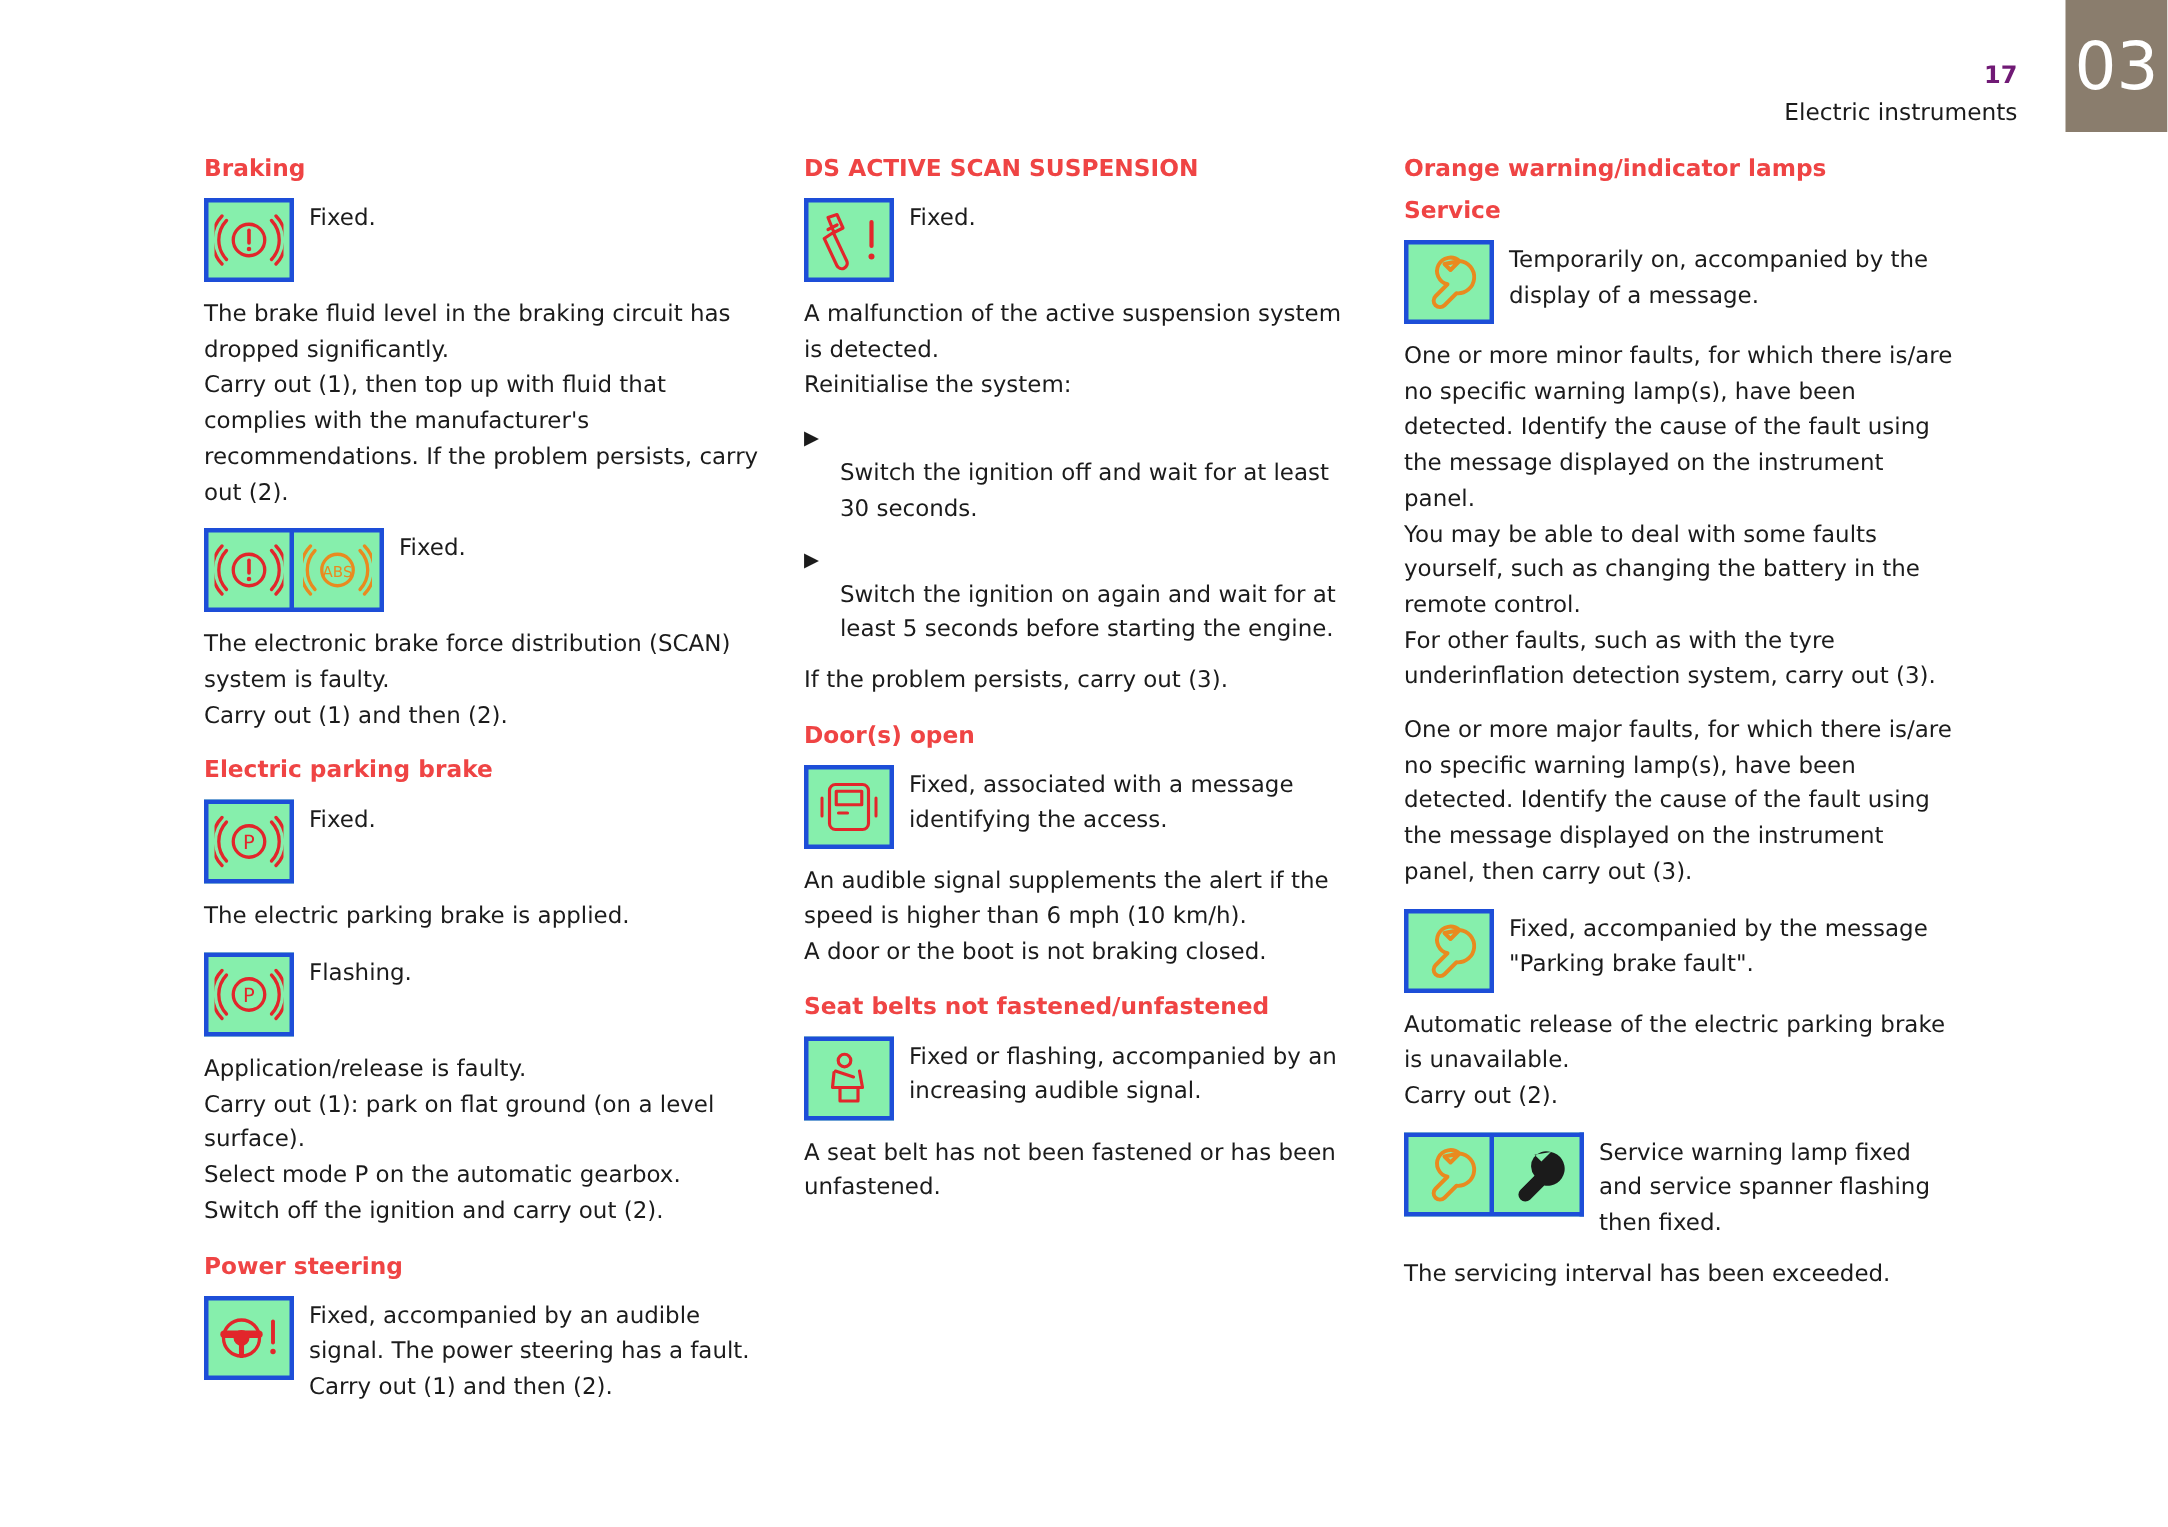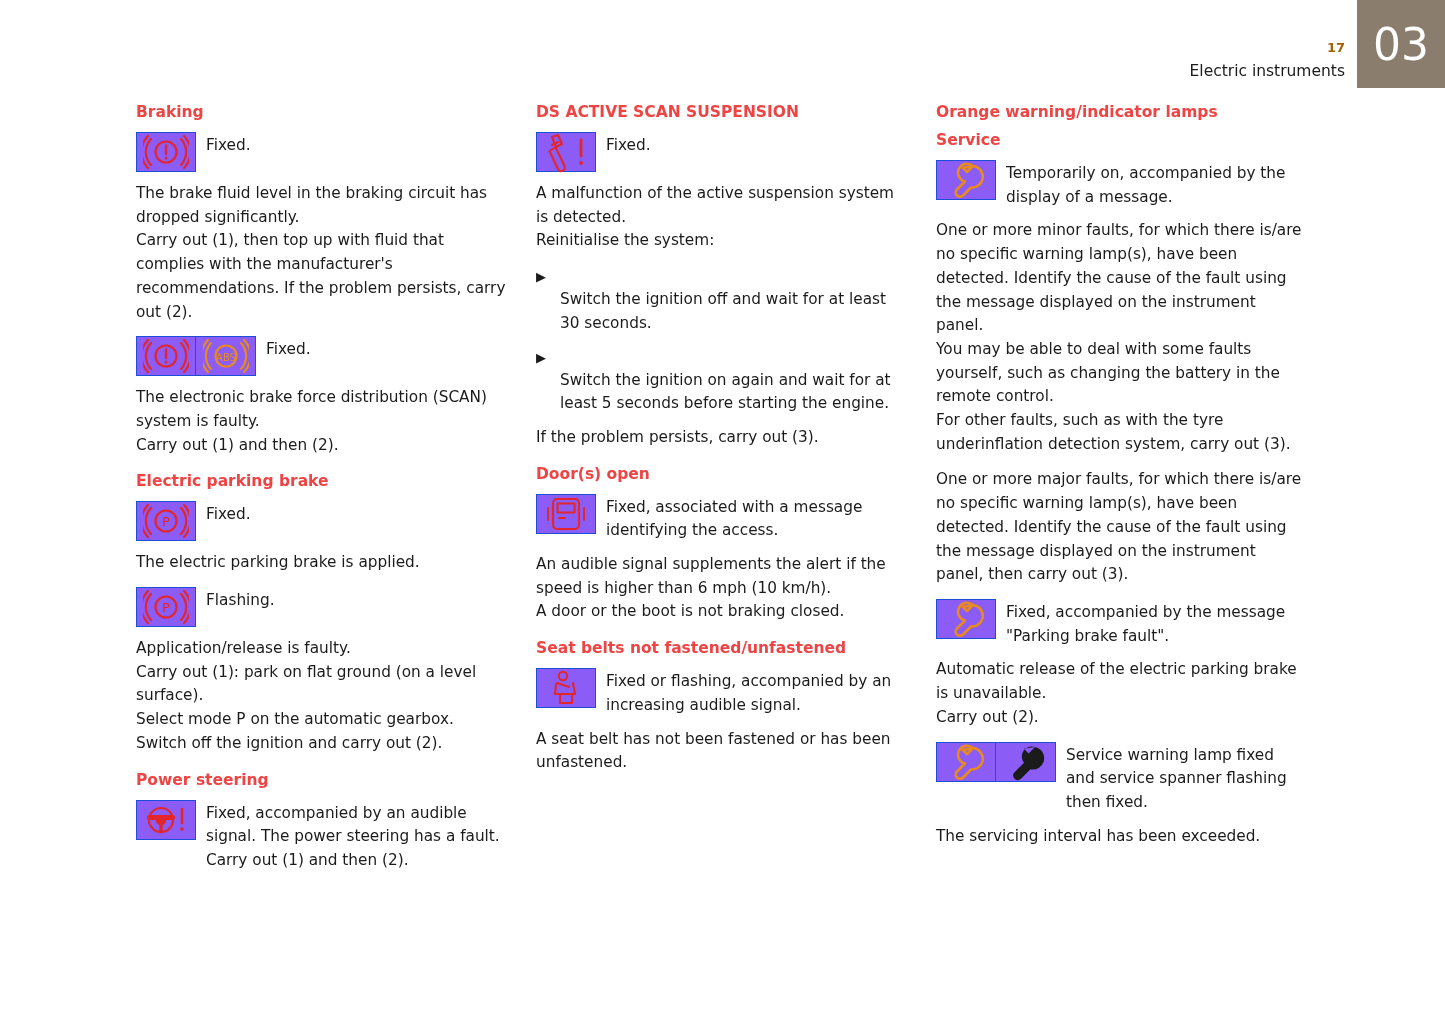--- a/index.html
+++ b/index.html
@@ -14,42 +14,42 @@
     font-family: "DejaVu Sans", sans-serif;
     color: #1b1b1b;
     overflow: hidden;
   }
 
   
   .chapter-tab {
     position: absolute;
     top: 0;
     right: 0;
-    width: 88px;
+    width: 68px;
     height: 88px;
     background: #8a7d6d;
     color: #ffffff;
     font-size: 44px;
     font-family: "DejaVu Sans", sans-serif;
     display: flex;
     align-items: center;
     justify-content: center;
     letter-spacing: 0px;
   }
   .header-block {
     position: absolute;
     top: 38px;
     right: 100px;
     text-align: right;
     line-height: 1.5;
   }
   .page-number {
-    font-size: 13px;
+    font-size: 16px;
     font-weight: bold;
-    color: #a16207;
+    color: #701a75;
   }
   .header-title {
     font-size: 15.5px;
     color: #1b1b1b;
     margin-top: 2px;
   }
 
   
   .columns {
     position: absolute;
@@ -93,27 +93,27 @@
     flex-shrink: 0;
   }
   .iconrow .cap {
     font-size: 15.3px;
     line-height: 1.55;
     padding-left: 10px;
     padding-top: 2px;
   }
   .iconbox {
     width: 60px;
-    height: 40px;
-    border: 1px solid #1d4ed8;
+    height: 56px;
+    border: 3px solid #1d4ed8;
     box-sizing: border-box;
     display: flex;
     align-items: center;
     justify-content: center;
-    background: #8b5cf6;
+    background: #86efac;
   }
   .iconbox + .iconbox { border-left: none; }
 
   
   .bullet {
     display: flex;
     font-size: 15.3px;
     line-height: 1.55;
     margin: 10px 0;
   }

